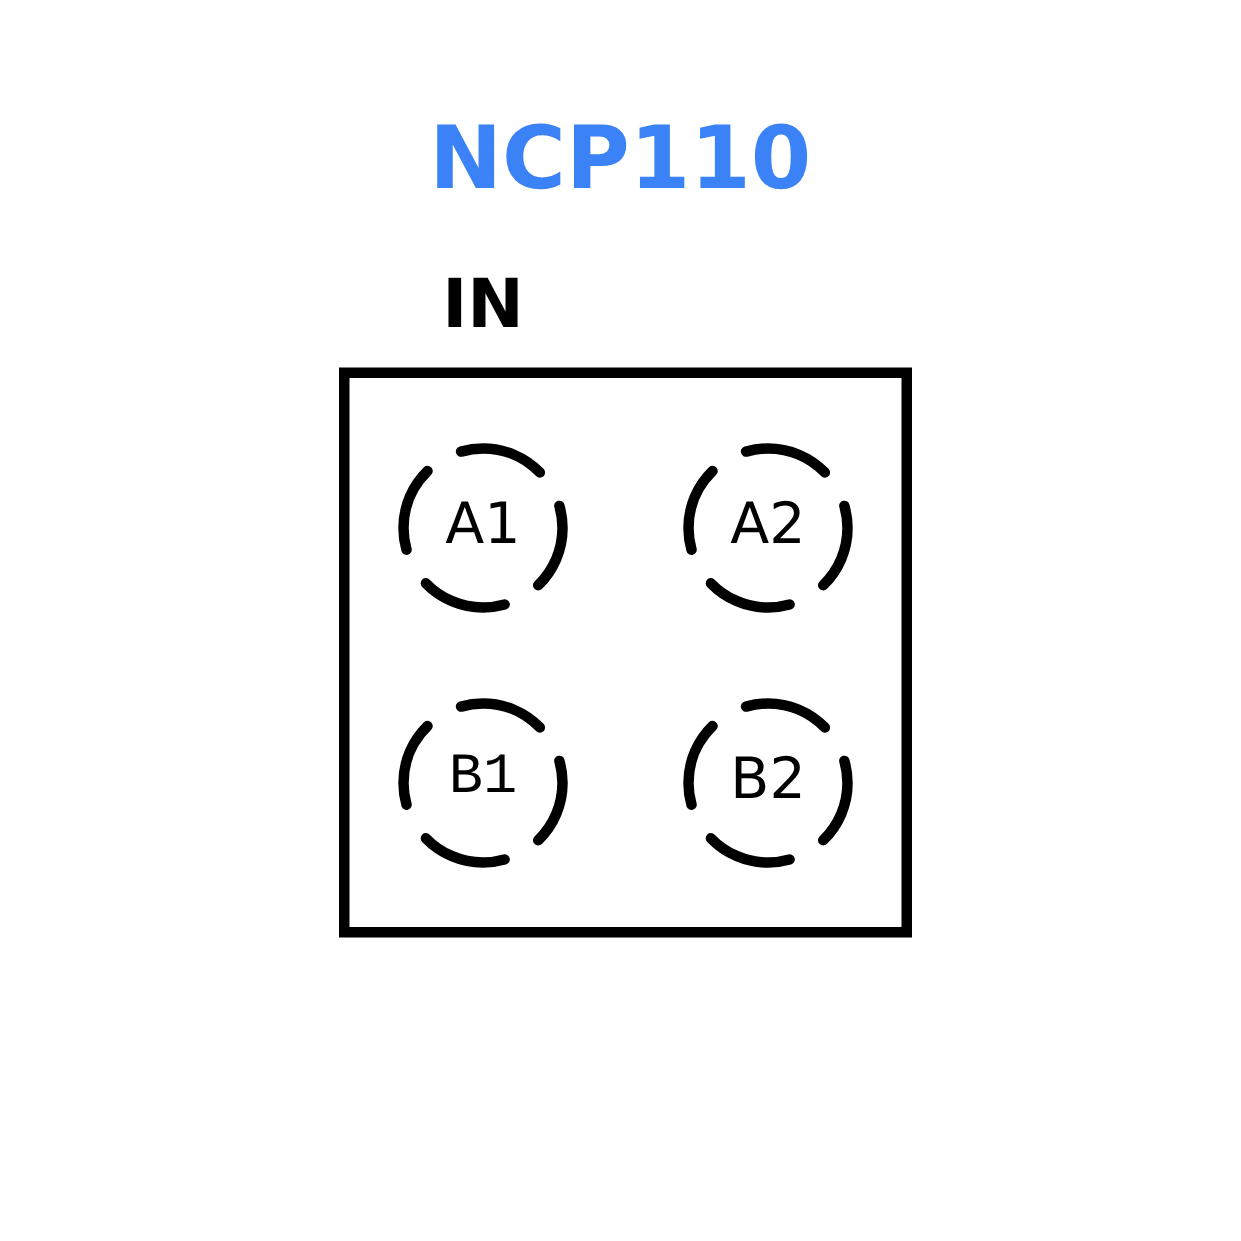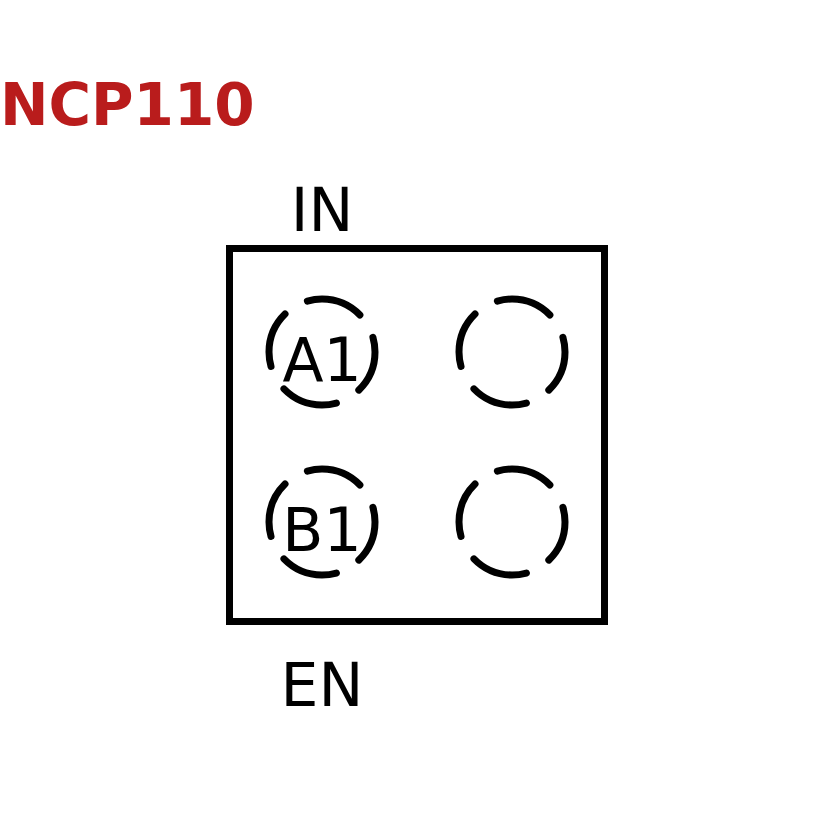--- a/index.html
+++ b/index.html
@@ -27,46 +27,46 @@
     left: 0;
     width: 827px;
     height: 827px;
   }
   
   .title {
     position: absolute;
     left: 0;
     top: 76px;
     width: 827px;
-    text-align: left;
+    text-align: center;
     font-size: 58px;
     font-weight: bold;
     letter-spacing: 0px;
     line-height: 1;
-    color: #b91c1c;
+    color: #3b82f6;
     white-space: pre;
   }
   
   .pin-label {
     position: absolute;
-    font-size: 60px;
-    font-weight: normal;
+    font-size: 45px;
+    font-weight: bold;
     line-height: 1;
     color: #000000;
     text-align: center;
     white-space: pre;
   }
   .label-top    { top: 180px; }
   .label-bottom { top: 655px; }
   .col-left  { left: 222px; width: 200px; }
   .col-right { left: 392px; width: 200px; }
   
   .ball-text {
     position: absolute;
-    font-size: 60px;
+    font-size: 38px;
     font-weight: normal;
     line-height: 1;
     color: #000000;
     text-align: center;
     white-space: pre;
     width: 140px;
   }
 </style>
 </head>
 <body>
@@ -91,18 +91,19 @@
 
     <g>
       <circle cx="512" cy="522" r="53" fill="none" stroke="#000000" stroke-width="7" stroke-linecap="round" stroke-dasharray="57 26" stroke-dashoffset="14.5"></circle>
     </g>
   </svg>
 
   <div class="title">NCP110</div>
 
   <div class="pin-label label-top col-left">IN</div>
 
-  <div class="pin-label label-bottom col-left">EN</div>
 
   <div class="ball-text" style="left: 252px; top: 330px;">A1</div>
-  <div class="ball-text" style="left: 252px; top: 500px;">B1</div>
+  <div class="ball-text" style="left: 442px; top: 330px;">A2</div>
+  <div class="ball-text" style="left: 252px; top: 500px; font-family: Liberation Mono, monospace;">B1</div>
+  <div class="ball-text" style="left: 442px; top: 500px;">B2</div>
 
 </div>
 
 </body></html>

